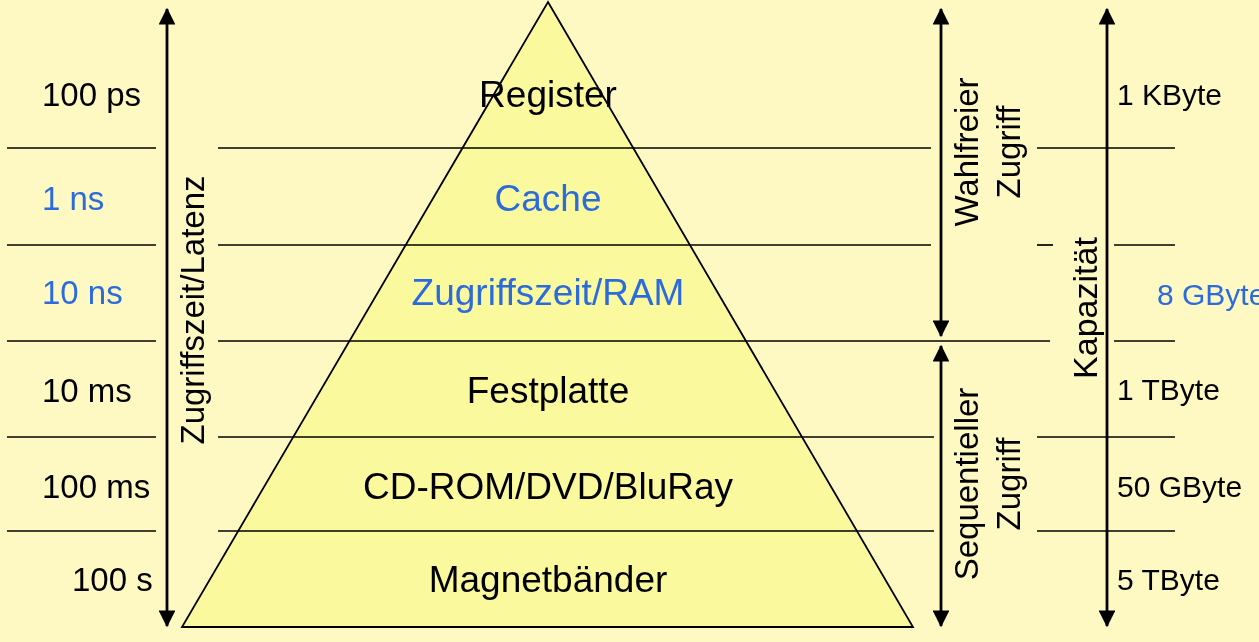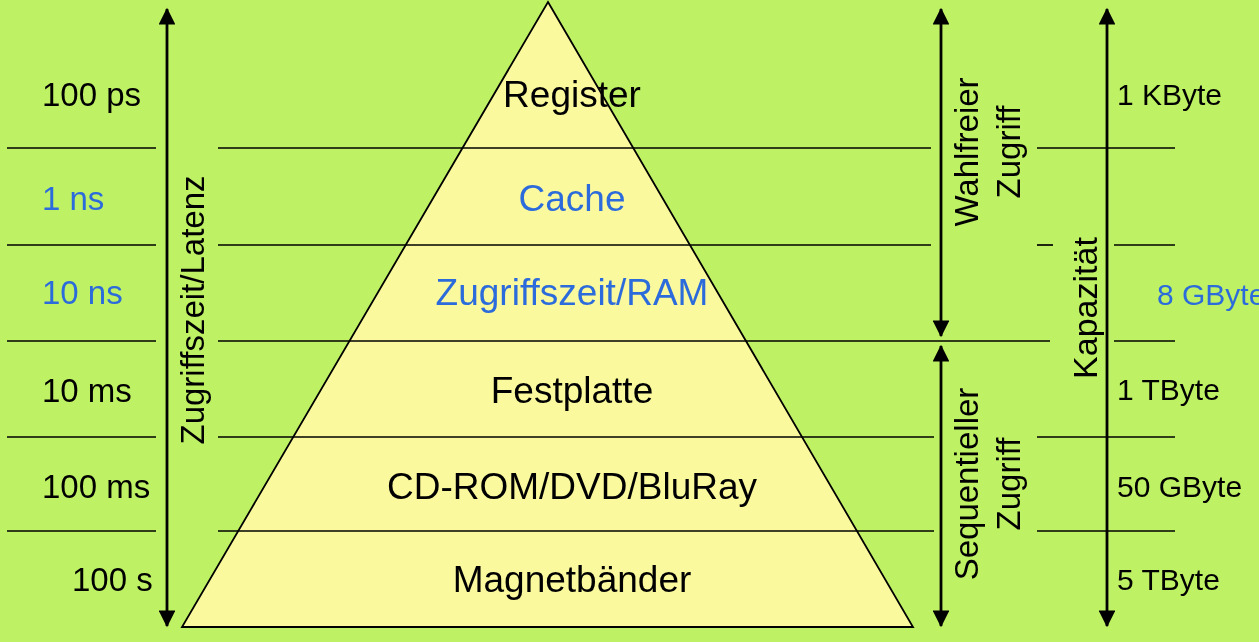--- a/index.html
+++ b/index.html
@@ -1,34 +1,34 @@
 <!DOCTYPE html>
 <html><head>
 <meta charset="utf-8">
 <style>
   html,body{margin:0;padding:0;background:#ffffff;}
   #stage{
     position:relative;
     width:1259px;height:642px;
-    background:#bef264;
+    background:#fef9c3;
     font-family:"Liberation Sans", sans-serif;
     color:#000;
     overflow:hidden;
   }
   #diagram-svg{position:absolute;left:0;top:0;width:1259px;height:642px;}
   .lat{
     position:absolute;left:42px;transform:translateY(-50%);
     font-size:33px;white-space:nowrap;
   }
   .cap{
     position:absolute;left:1117px;transform:translateY(-50%);
     font-size:30px;white-space:nowrap;
   }
   .lvl{
-    position:absolute;left:572px;transform:translate(-50%,-50%);
+    position:absolute;left:548px;transform:translate(-50%,-50%);
     font-size:37px;white-space:nowrap;
   }
   .vlabel{
     position:absolute;transform:translate(-50%,-50%) rotate(-90deg);
     font-size:33px;white-space:nowrap;text-align:center;line-height:1.28;
   }
 </style>
 </head>
 <body>
 

